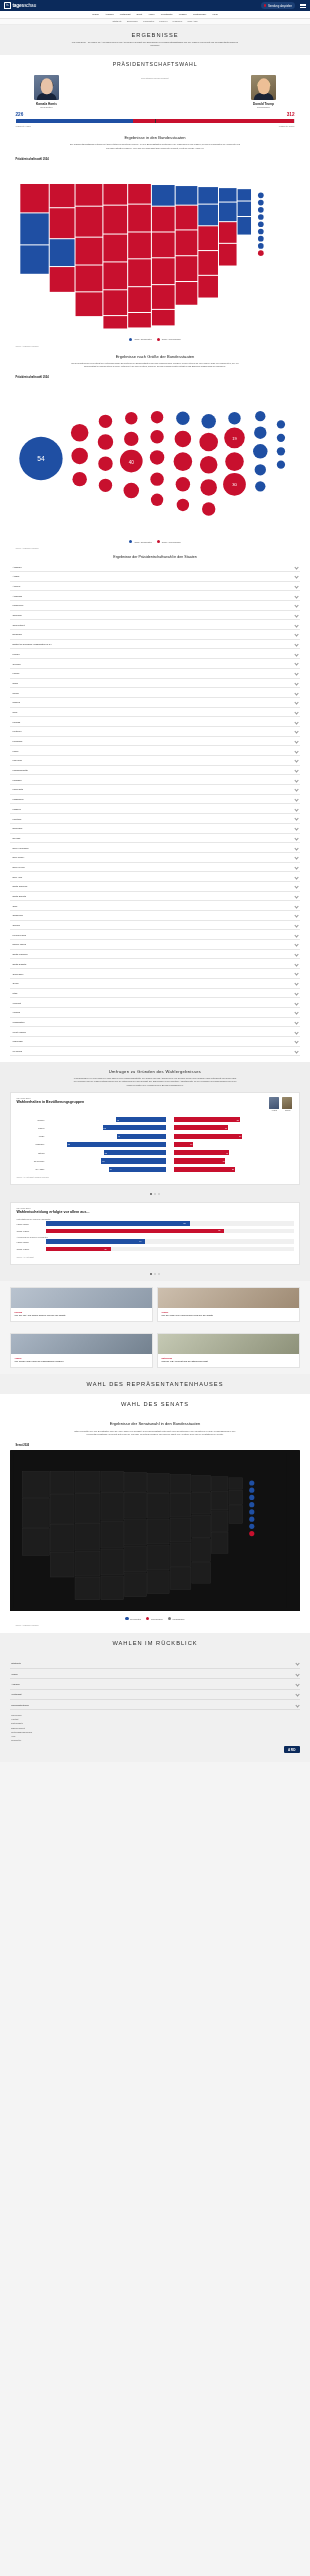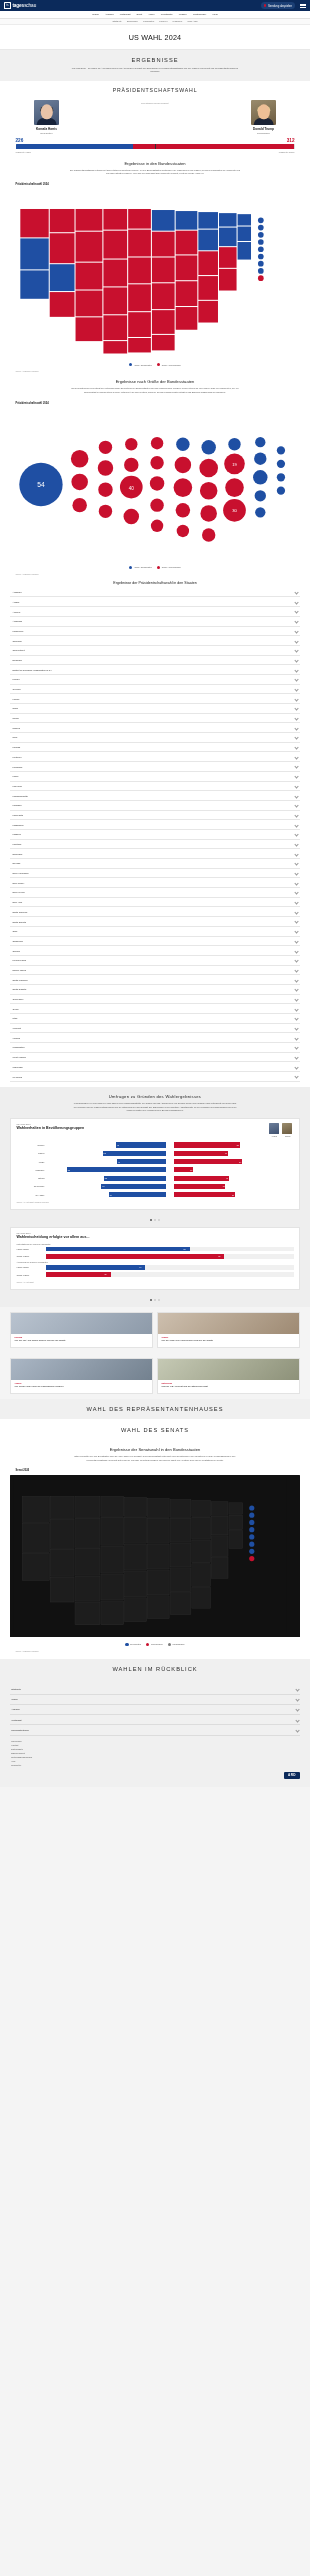--- a/index.html
+++ b/index.html
@@ -240,23 +240,20 @@
 
   <div class="subnav">
     <a href="#">Startseite</a>
     <a href="#" class="active">Ergebnisse</a>
     <a href="#">Kandidaten</a>
     <a href="#">Themen</a>
     <a href="#">Umfragen</a>
     <a href="#">Wahl-ABC</a>
   </div>
 
-  <div class="maintitle">
-    <h1>US WAHL 2024</h1>
-  </div>
 
   <div class="section-band">
     <h2>ERGEBNISSE</h2>
     <p class="section-sub">US-Wahl 2024 - So haben die Amerikanerinnen und Amerikaner gewählt: Die Ergebnisse der Präsidentschaftswahl und der Wahlen zum Senat und Repräsentantenhaus im Überblick.</p>
   </div>
 
   <div class="band-white">
     <h2>PRÄSIDENTSCHAFTSWAHL</h2>
   </div>
 

